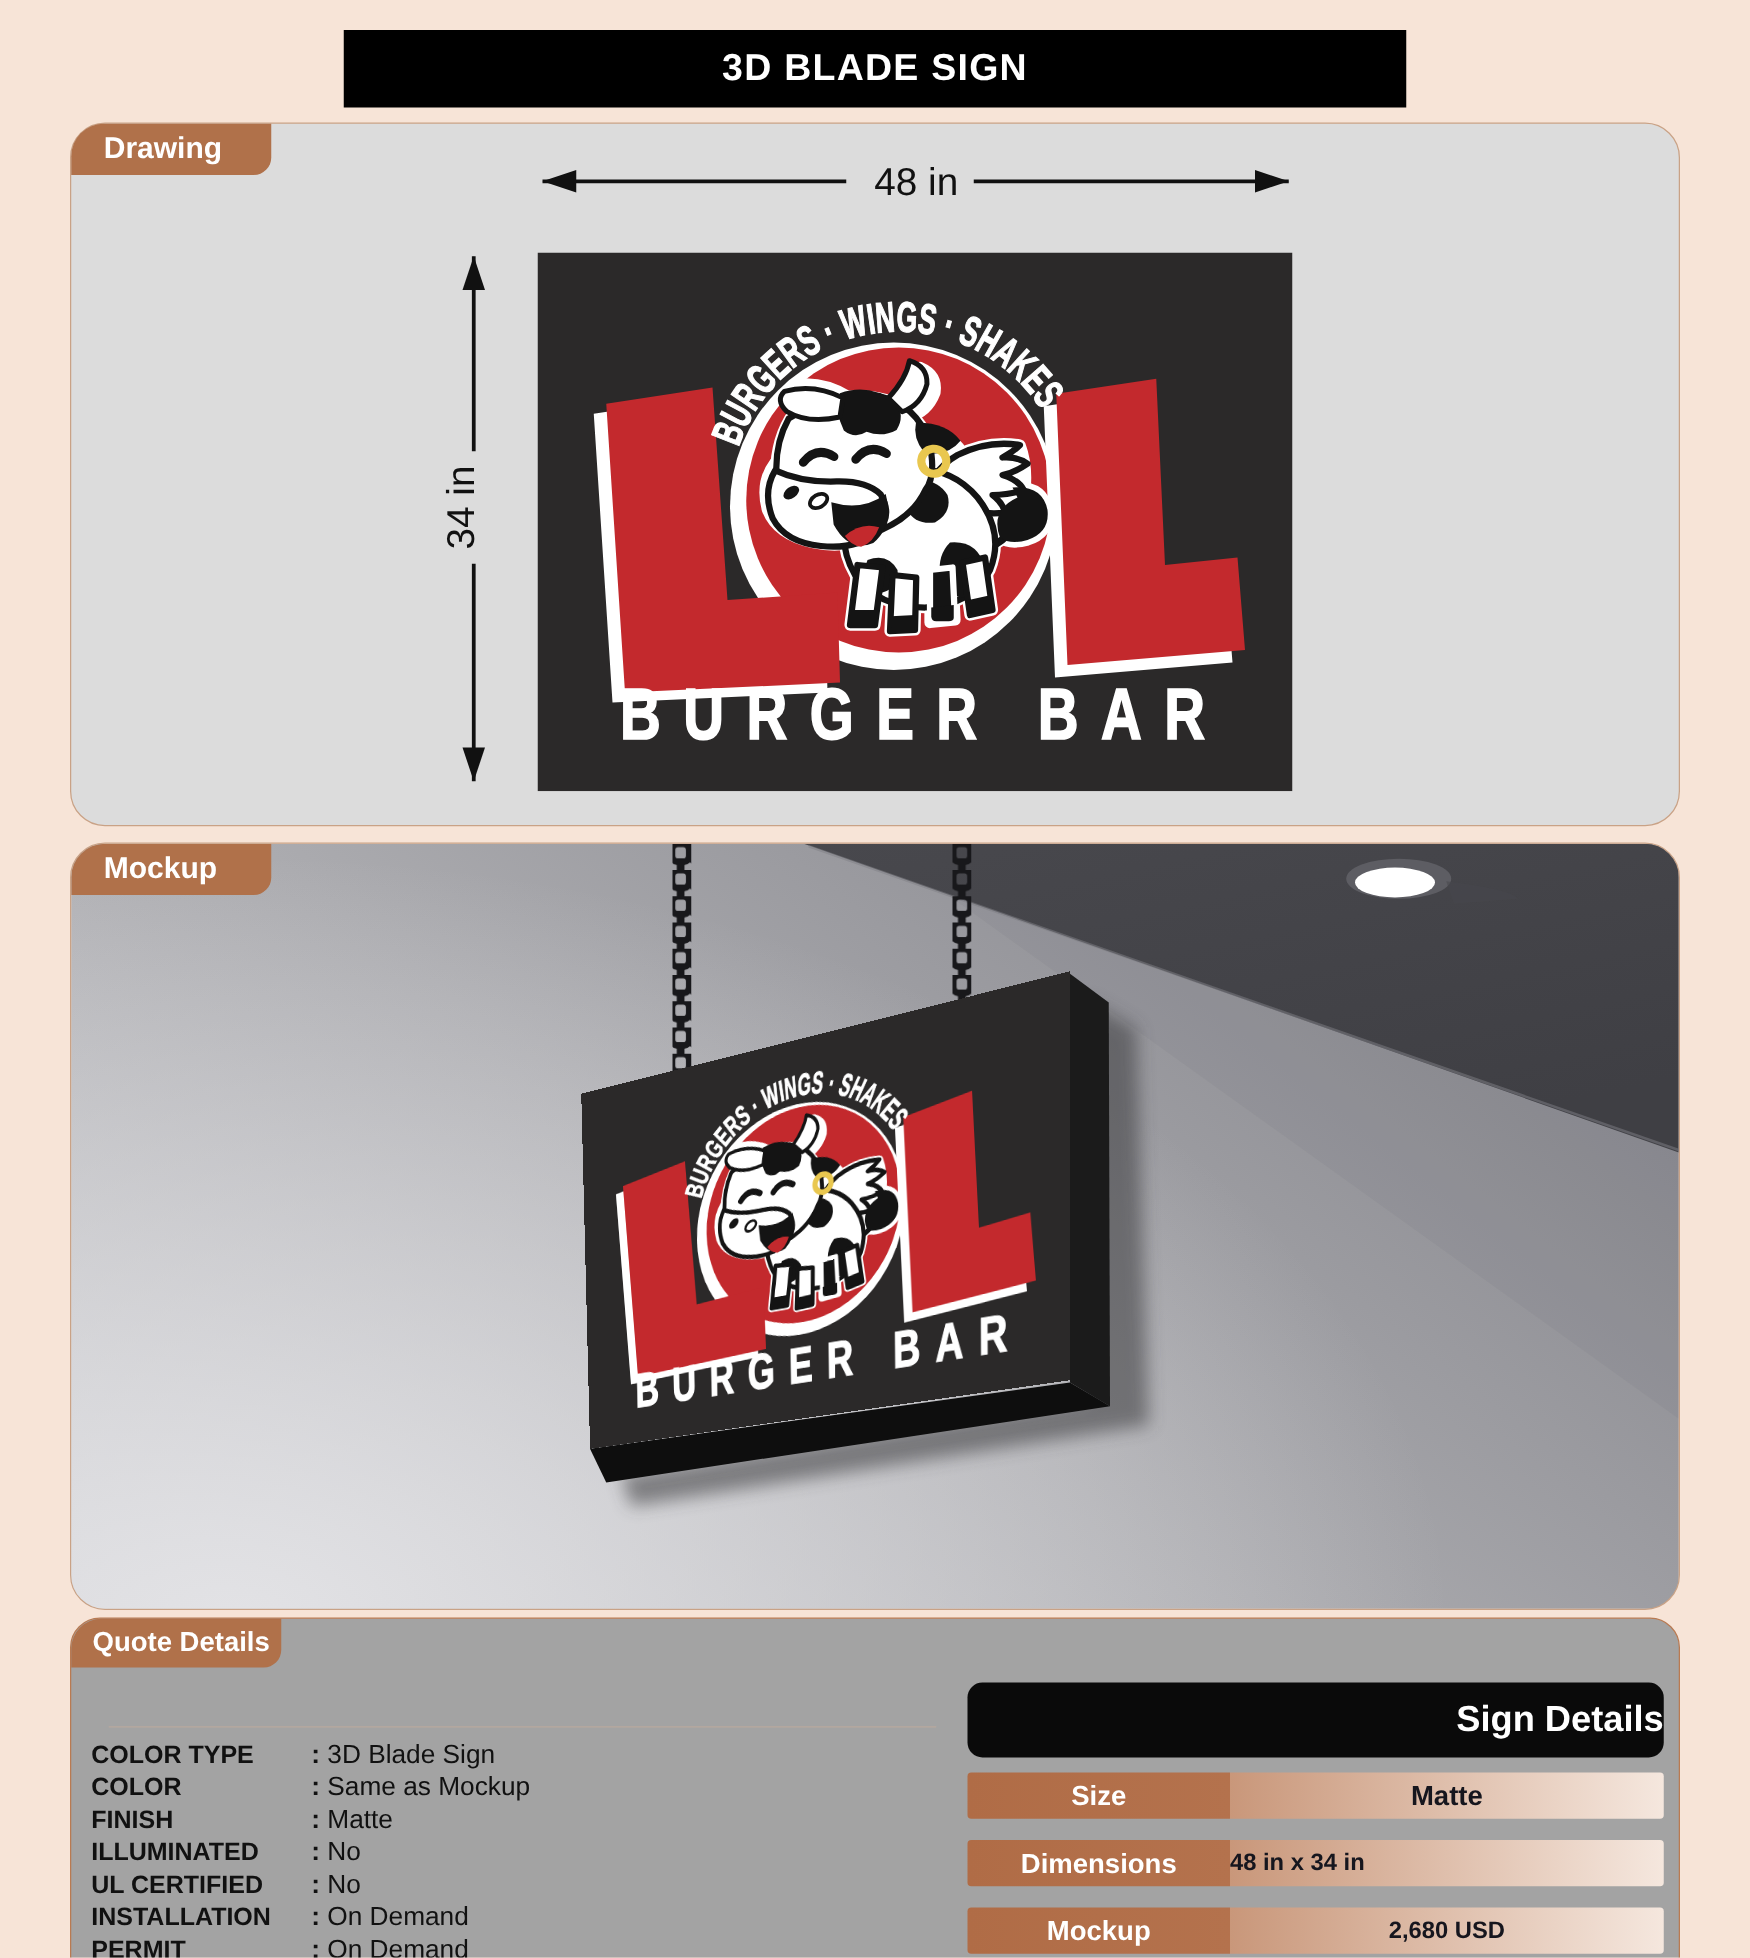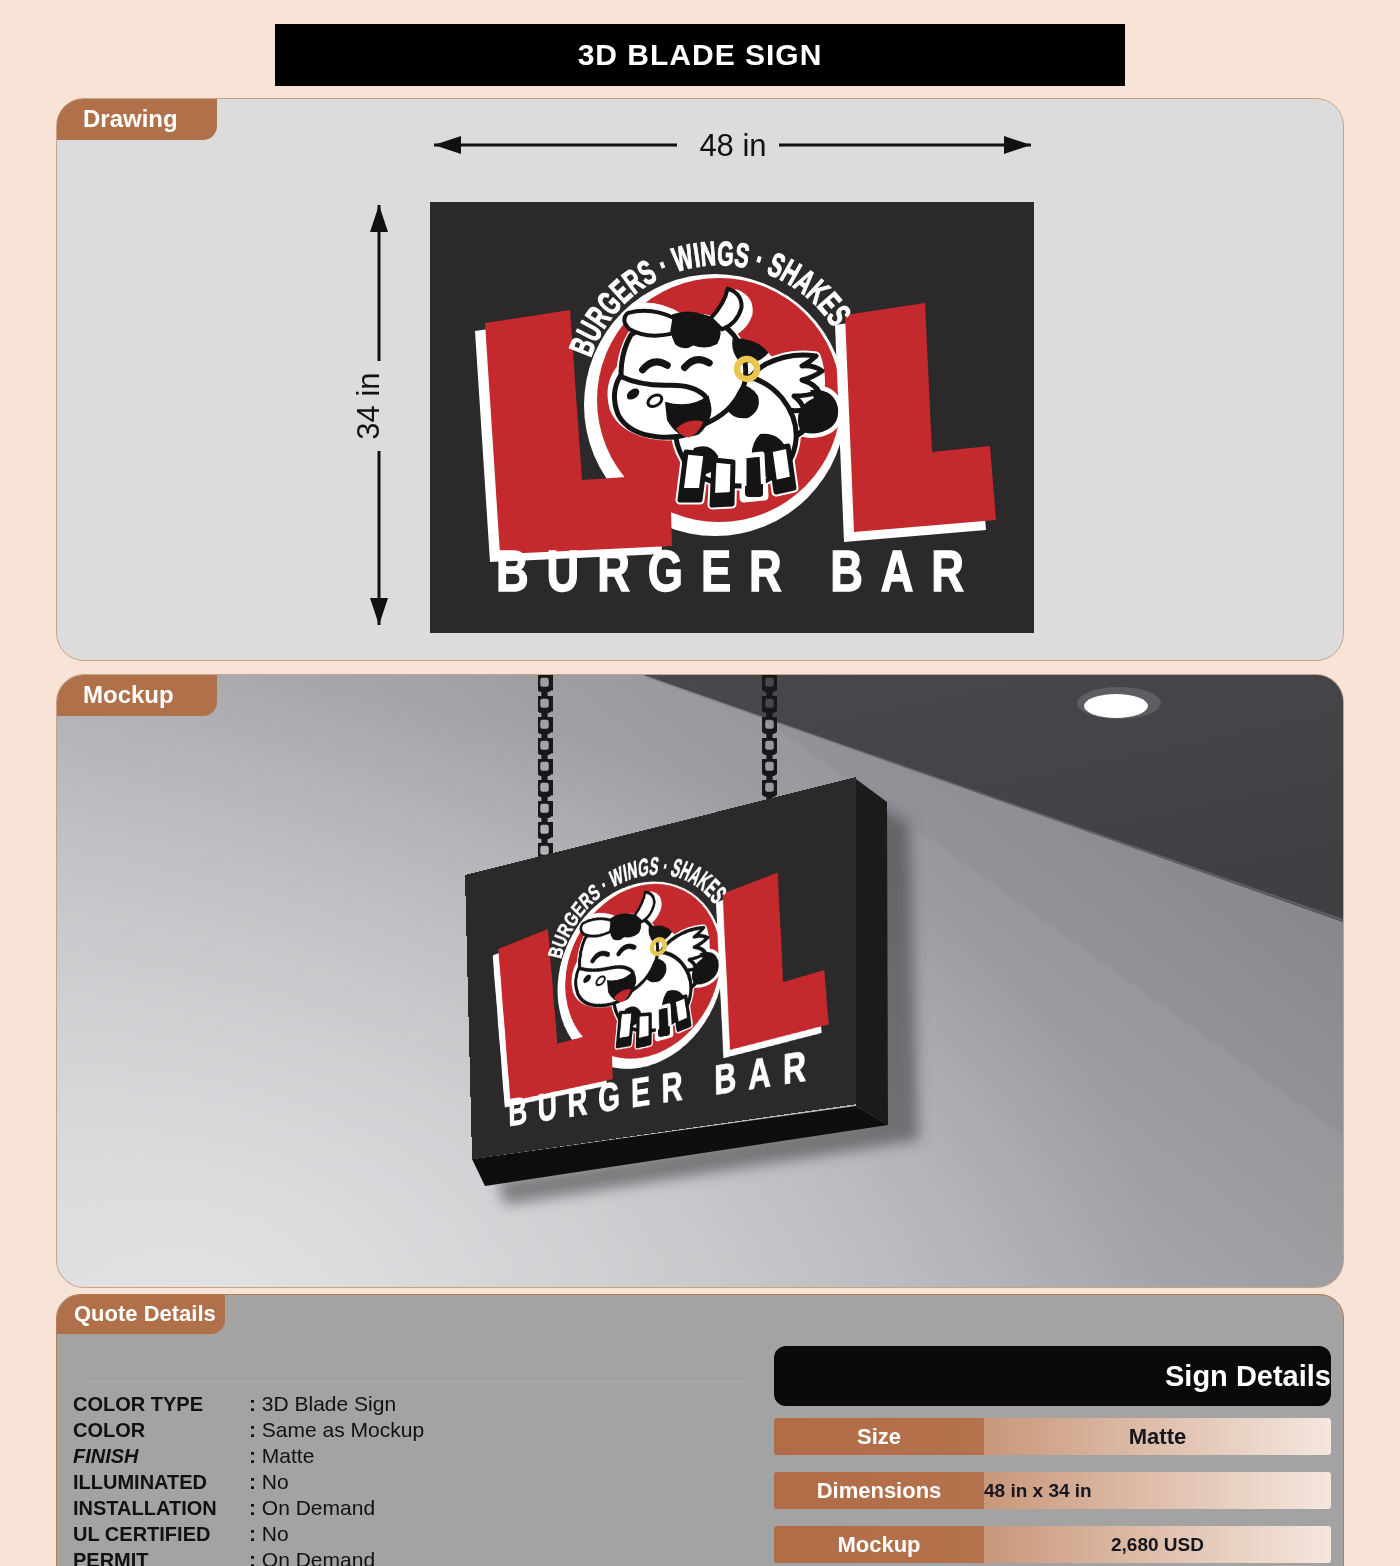--- a/index.html
+++ b/index.html
@@ -203,24 +203,24 @@
   border-radius:24px;border:1px solid #b97a52;box-sizing:border-box;">
 
   <div class="panel-label" style="border-radius:24px 0 14px 0;width:168px;padding-left:17px;font-size:22px;white-space:nowrap;">Quote Details</div>
 
 
   <div style="position:absolute;left:30px;top:86px;width:662px;border-top:1px solid #b9a99e;"></div>
 
   <div style="position:absolute;left:16px;top:96px;font-size:21px;color:#111;line-height:25px;">
     <div><span style="display:inline-block;width:176px;font-weight:bold;font-size:20px;">COLOR TYPE</span><b>:</b> 3D Blade Sign</div>
     <div><span style="display:inline-block;width:176px;font-weight:bold;font-size:20px;">COLOR</span><b>:</b> Same as Mockup</div>
-    <div><span style="display:inline-block;width:176px;font-weight:bold;font-size:20px;font-style:italic;">FINISH</span><b>:</b> Matte</div>
+    <div><span style="display:inline-block;width:176px;font-weight:bold;font-size:20px;">FINISH</span><b>:</b> Matte</div>
     <div><span style="display:inline-block;width:176px;font-weight:bold;font-size:20px;">ILLUMINATED</span><b>:</b> No</div>
+    <div><span style="display:inline-block;width:176px;font-weight:bold;font-size:20px;">UL CERTIFIED</span><b>:</b> No</div>
     <div><span style="display:inline-block;width:176px;font-weight:bold;font-size:20px;">INSTALLATION</span><b>:</b> On Demand</div>
-    <div><span style="display:inline-block;width:176px;font-weight:bold;font-size:20px;">UL CERTIFIED</span><b>:</b> No</div>
     <div><span style="display:inline-block;width:176px;font-weight:bold;font-size:20px;">PERMIT</span><b>:</b> On Demand</div>
   </div>
 
   <div style="position:absolute;left:717px;top:51px;width:557px;height:60px;background:#0a0a0a;border-radius:12px;
     color:#fff;font-weight:bold;font-size:29px;text-align:right;line-height:60px;">Sign Details</div>
 
   <div style="position:absolute;left:717px;top:123px;width:557px;height:37px;border-radius:3px;
     background:linear-gradient(to right,#b06c46 0,#b4724d 210px,#c9977a 210px,#f5e7de 100%);">
     <span style="position:absolute;left:0;width:210px;text-align:center;color:#fff;font-weight:bold;font-size:22px;line-height:37px;">Size</span>
     <span style="position:absolute;left:210px;width:347px;text-align:center;color:#16161e;font-weight:bold;font-size:22px;line-height:37px;">Matte</span>

